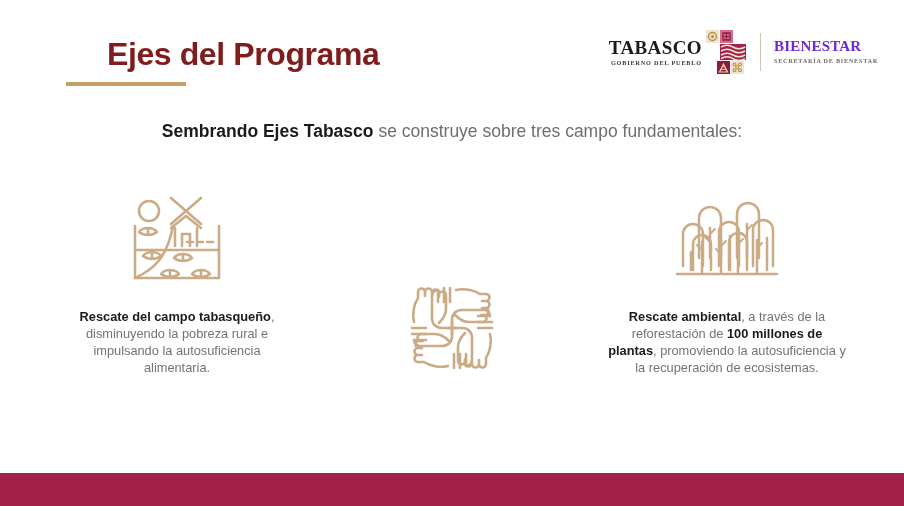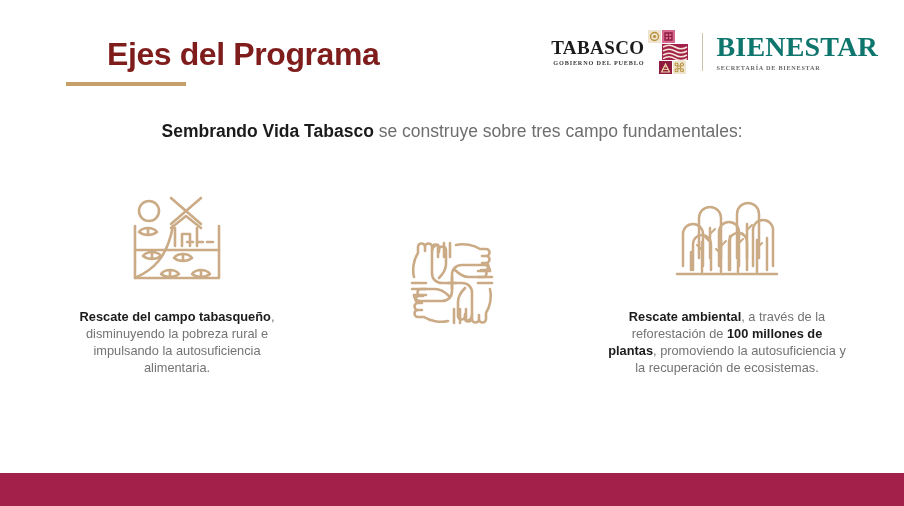--- a/index.html
+++ b/index.html
@@ -107,23 +107,23 @@
     height: 38px;
     background: #cfc3b0;
     margin: 0 13px;
   }
 
   .logo-bienestar {
     line-height: 1;
   }
 
   .bienestar-main {
-    font-size: 28px;
-    font-weight: bold;
-    color: #0f766e;
+    font-size: 15px;
+    font-weight: bold;
+    color: #6d28d9;
     letter-spacing: 0.2px;
     display: block;
   }
 
   .bienestar-sub {
     font-size: 6.2px;
     font-weight: bold;
     color: #6a6a6a;
     letter-spacing: 0.75px;
     display: block;
@@ -149,21 +149,21 @@
   }
 
   
   .columns {
     position: absolute;
     left: 40px;
     top: 190px;
     width: 824px;
     display: flex;
     justify-content: space-between;
-    align-items: center;
+    align-items: flex-end;
   }
 
   .col {
     width: 274px;
     display: flex;
     flex-direction: column;
     align-items: center;
   }
 
   .col-icon {
@@ -260,21 +260,21 @@
 
       <div class="logo-bienestar">
         <span class="bienestar-main">BIENESTAR</span>
         <span class="bienestar-sub">SECRETARÍA DE BIENESTAR</span>
       </div>
 
     </div>
   </div>
 
   <div class="intro">
-    <span class="lead">Sembrando Vida Tabasco</span><span> se construye sobre tres campo fundamentales:</span>
+    <span class="lead">Sembrando Ejes Tabasco</span><span> se construye sobre tres campo fundamentales:</span>
   </div>
 
   <div class="columns">
 
     <div class="col col-1">
       <div class="col-icon">
         <svg width="100" height="92" viewBox="0 0 100 92" fill="none" stroke="#cbab86" stroke-width="2.6" stroke-linecap="round" stroke-linejoin="round" xmlns="http://www.w3.org/2000/svg">
 
           <circle cx="22" cy="19" r="10"></circle>
 

